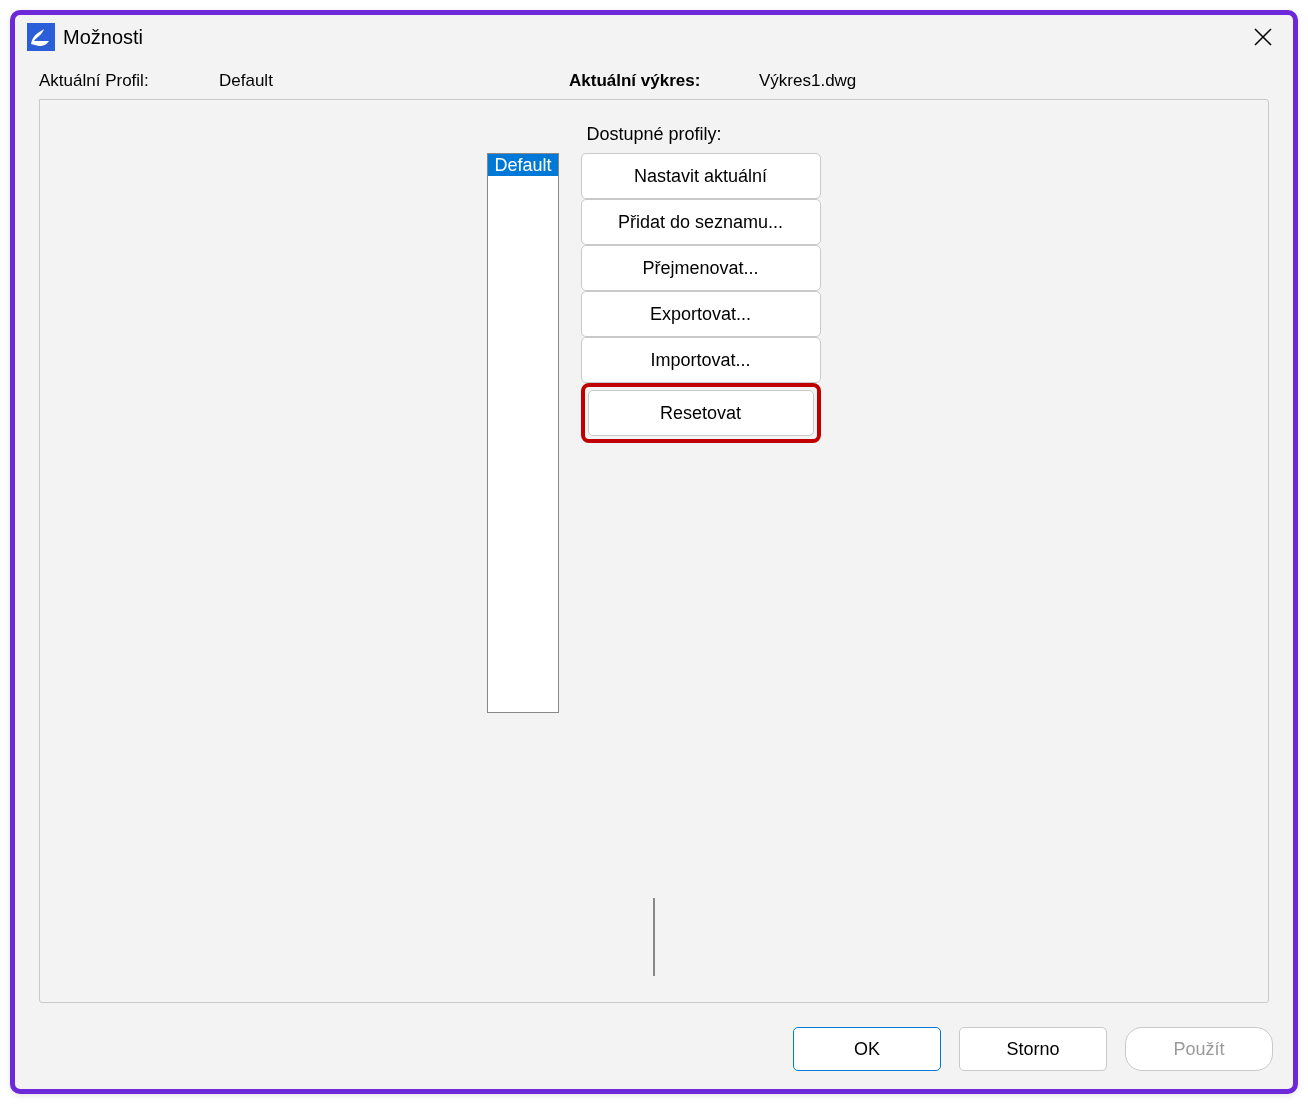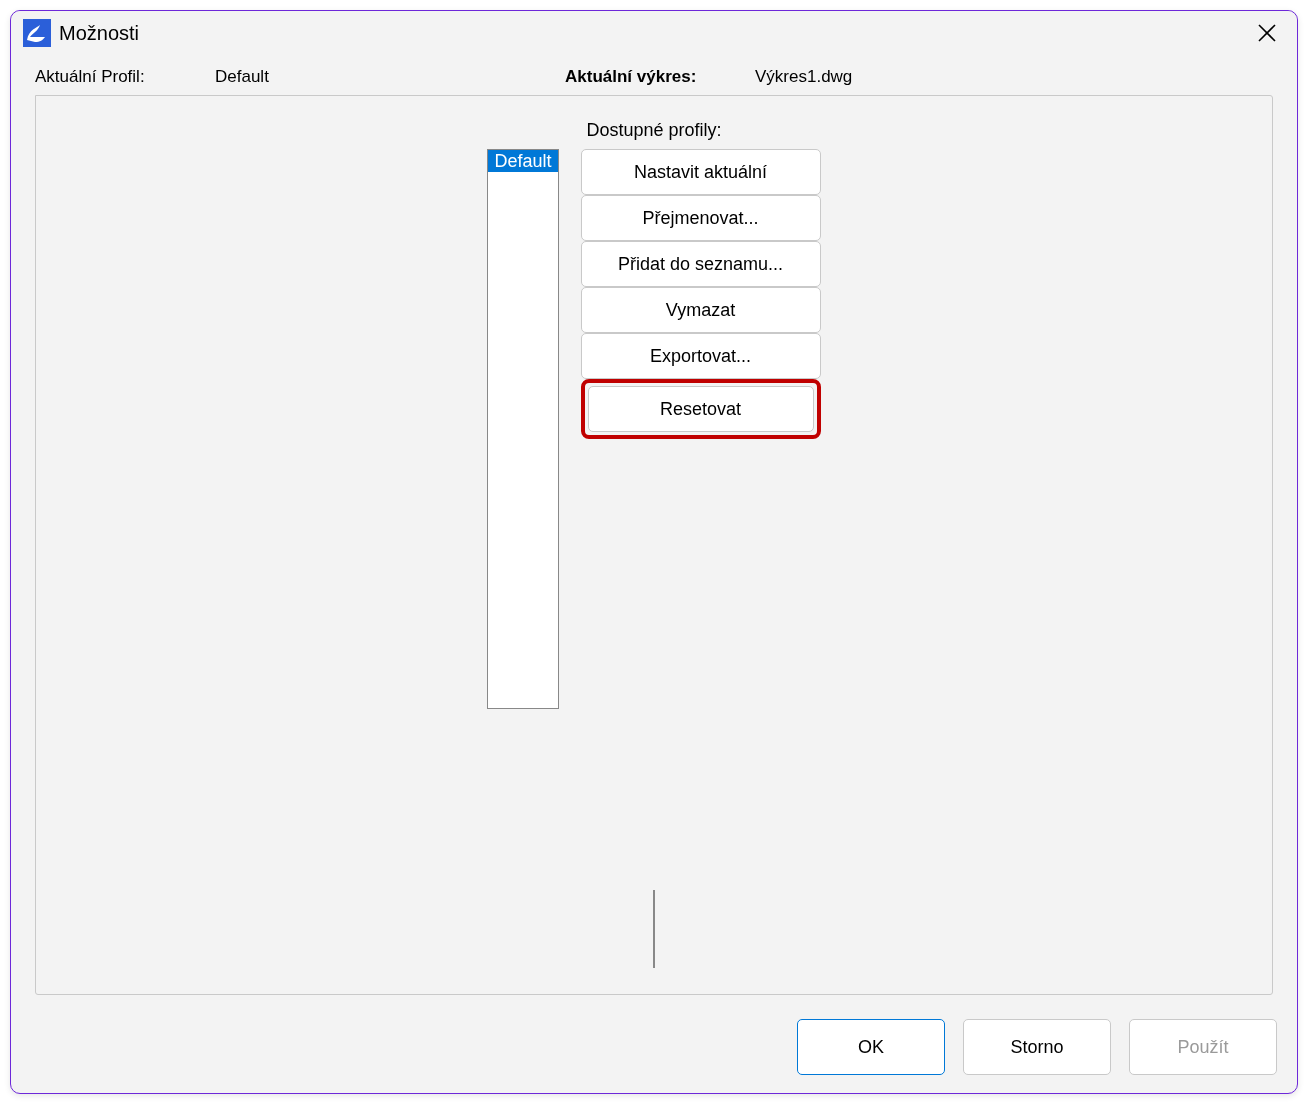--- a/index.html
+++ b/index.html
@@ -9,21 +9,21 @@
       background: #fff;
       width: 1308px;
       height: 1104px;
       overflow: hidden;
       padding: 10px;
     }
     .window {
       width: 100%;
       height: 100%;
       background: #f3f3f3;
-      border: 1px solid #6d28d9;
+      border: 5px solid #6d28d9;
       border-radius: 10px;
       display: flex;
       flex-direction: column;
       box-shadow: 0 2px 6px rgba(0,0,0,0.1);
     }
     .titlebar {
       display: flex;
       align-items: center;
       height: 44px;
       padding: 0 8px;
@@ -151,23 +151,23 @@
       border: 1px solid #888;
       background: #fff;
       height: 78px;
     }
     .footer {
       display: flex;
       justify-content: flex-end;
       gap: 18px;
       padding: 14px 20px 18px 0;
     }
-    .footer .btn { width: 148px; height: 56px; }
+    .footer .btn { width: 148px; height: 44px; }
     .btn.ok { border: 1px solid #0078d7; }
-    .btn.disabled { color: #9a9a9a; cursor: default; }
+    .btn.disabled { color: #9a9a9a; cursor: default; border-radius: 17px; }
   </style>
 </head>
 <body>
 
 <div class="window">
   <div class="titlebar">
     <div class="icon-box">
       <svg width="28" height="28" viewBox="0 0 28 28">
         <rect x="0" y="0" width="28" height="28" fill="#2b5fd9"></rect>
         <path d="M4 21 C6 10, 14 9, 17 6 C15 12, 10 14, 7 18 L22 18 C20 21, 17 23, 12 23 Z" fill="#fff"></path>
@@ -193,24 +193,24 @@
 
 
     <div class="tab-panel">
       <div class="panel-label">Dostupné profily:</div>
       <div class="panel-body">
         <div class="listbox">
           <div class="list-item">Default</div>
         </div>
         <div class="side-buttons">
           <button class="btn">Nastavit aktuální</button>
+          <button class="btn">Přidat do seznamu...</button>
           <button class="btn">Přejmenovat...</button>
-          <button class="btn">Přidat do seznamu...</button>
-          <button class="btn">Vymazat</button>
           <button class="btn">Exportovat...</button>
+          <button class="btn">Importovat...</button>
           <div class="highlight-box">
             <button class="btn" style="width:100%;">Resetovat</button>
           </div>
         </div>
       </div>
       <div class="desc-box"></div>
     </div>
   </div>
 
   <div class="footer">

